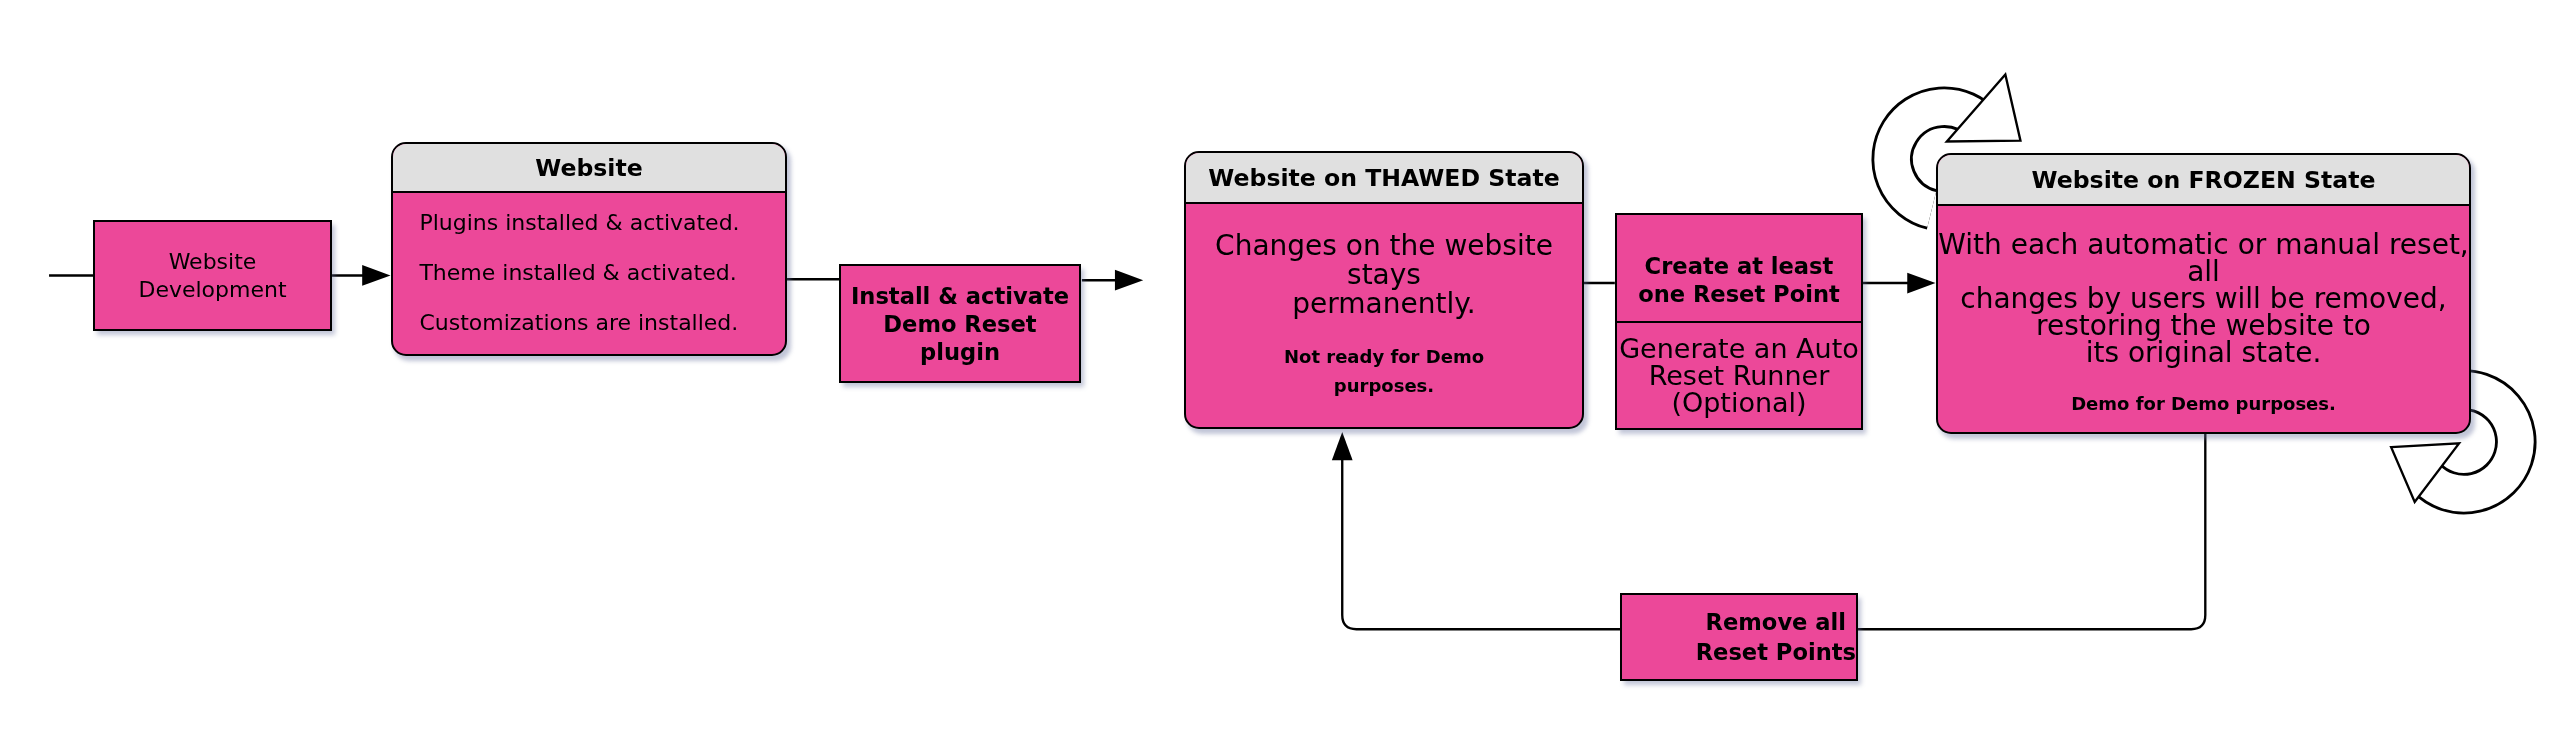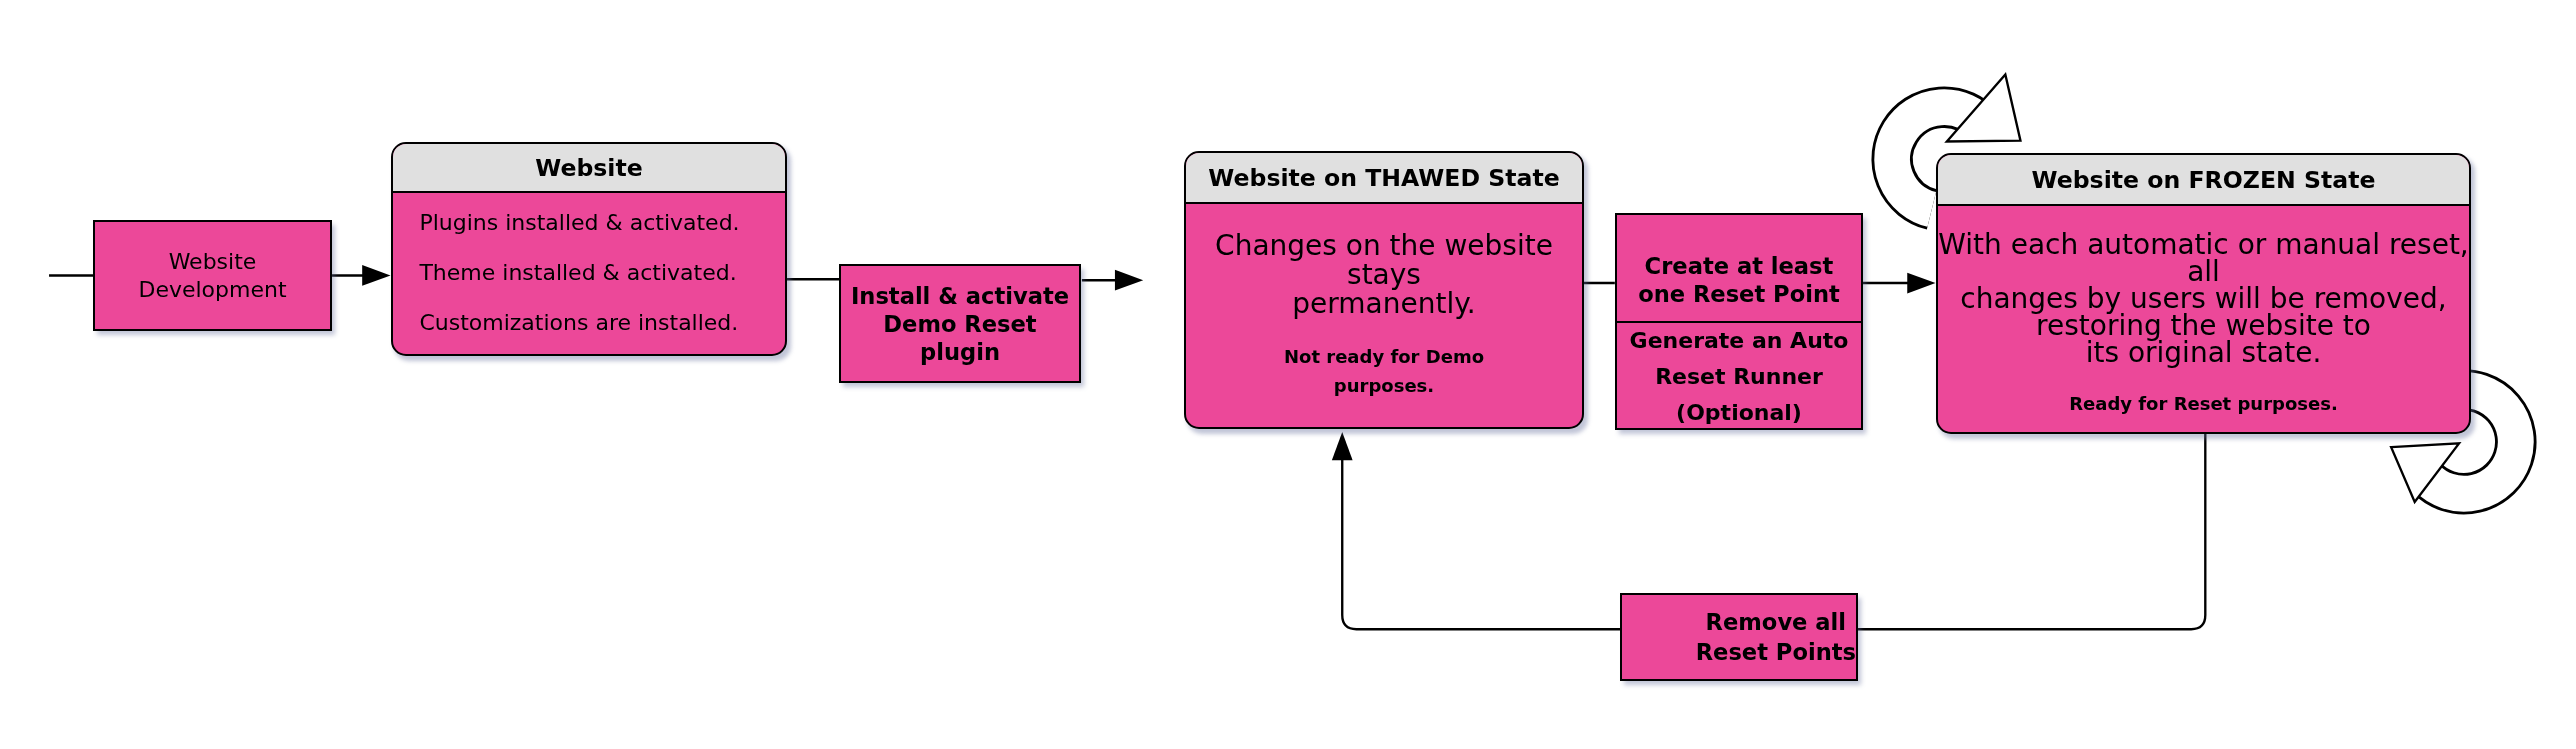--- a/index.html
+++ b/index.html
@@ -53,21 +53,21 @@
   #box-thawed .hd{height:49px;}
   #box-create{left:1615px;top:213px;width:248px;height:217px;display:flex;flex-direction:column;}
   #box-create .cmp-top{
     flex:0 0 108px;border-bottom:2.4px solid #000;
     display:flex;align-items:center;justify-content:center;text-align:center;
     padding-top:23px;box-sizing:border-box;
   }
   #box-create .cmp-bottom{
     flex:1 1 auto;display:flex;align-items:center;justify-content:center;text-align:center;
   }
-  #box-create .sec{font-size:22px;line-height:36px;white-space:pre-line;font-weight:bold;}
+  #box-create .sec{font-size:27px;line-height:27px;white-space:pre-line;}
   #box-frozen{left:1936px;top:153px;width:535px;height:281px;}
   #box-frozen .hd{height:49px;}
   #box-frozen .bd{padding-top:11.3px;}
   #box-frozen .para{line-height:27px;}
   #box-frozen .para.em{margin-top:24.5px;line-height:28px;}
   #box-remove{left:1620px;top:593px;width:238px;height:88px;align-items:flex-end;}
   #box-remove .label-bold{line-height:30px;}
 </style>
 </head>
 <body>
@@ -163,21 +163,21 @@
     </div>
   </div>
 
   <div id="box-frozen" class="box state">
     <div class="hd">Website on FROZEN State</div>
     <div class="bd center">
       <div class="para">With each automatic or manual reset, all
 changes by users will be removed,
 restoring the website to
 its original state.</div>
-      <div class="para em">Ready for Reset purposes.</div>
+      <div class="para em">Demo for Demo purposes.</div>
     </div>
   </div>
 
   <div id="box-remove" class="box plain">
     <div class="label-bold">Remove all
 Reset Points</div>
   </div>
 
 </div>
 

